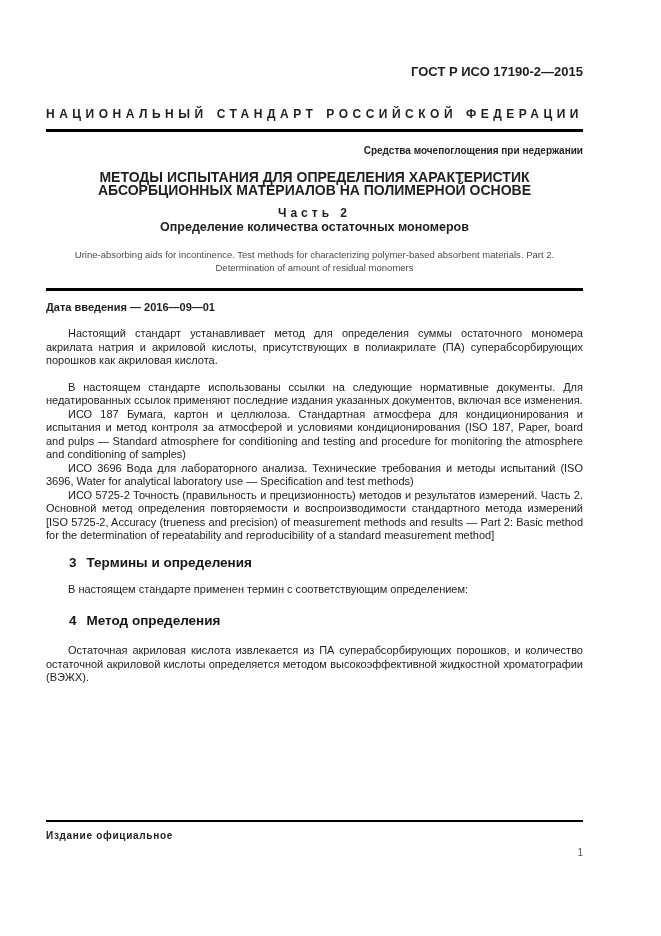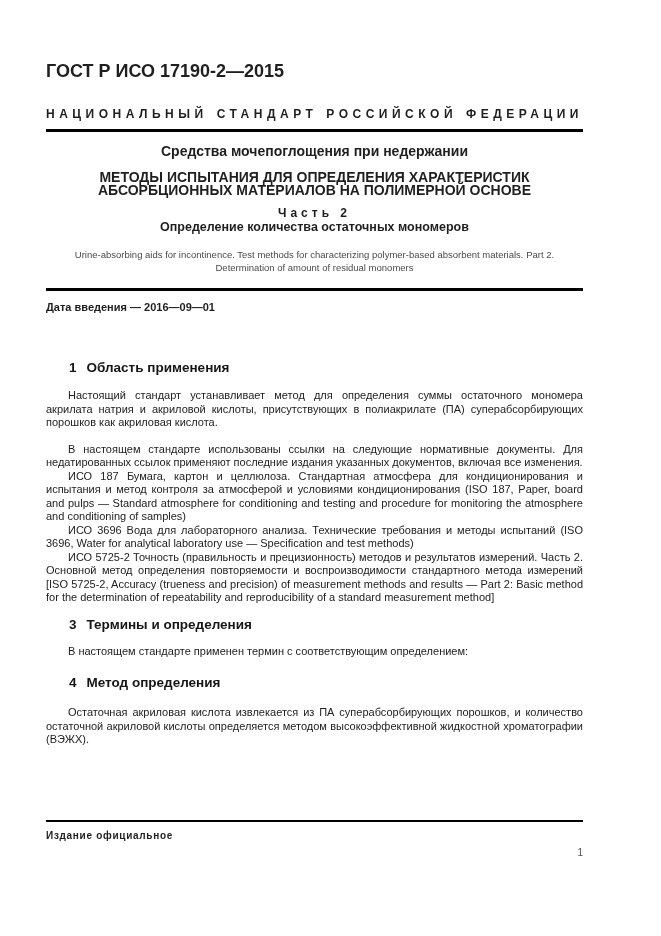--- a/index.html
+++ b/index.html
@@ -3,32 +3,32 @@
 <meta charset="utf-8">
 <style>
   html,body { margin:0; padding:0; background:#ffffff; }
   .page {
     position:relative; width:661px; height:936px; background:#ffffff;
     overflow:hidden; color:#1f1f1f;
     font-family:"Liberation Sans","DejaVu Sans",sans-serif;
   }
   .content { position:absolute; left:46px; top:0; width:537px; }
 
-  .doc-code { padding-top:64px; font-weight:bold; font-size:18px; line-height:15px; }
+  .doc-code { padding-top:64px; text-align:right; font-weight:bold; font-size:13px; line-height:15px; }
 
   .banner {
     margin-top:28px; font-weight:bold; font-size:12px; line-height:15px;
     letter-spacing:4.5px; text-align:justify; text-align-last:justify; -moz-text-align-last:justify;
   }
 
   .rule { height:0; border:0; border-top:3px solid #000000; }
   .rule-header { margin-top:7px; }
   .rule-mid { margin-top:14px; }
 
-  .subject { margin-top:12px; text-align:center; font-weight:bold; font-size:14px; line-height:14px; }
+  .subject { margin-top:12px; text-align:right; font-weight:bold; font-size:10px; line-height:14px; }
   .main-title { margin-top:13px; text-align:center; font-weight:bold; font-size:14px; line-height:13px; }
   .part { margin-top:9px; text-align:center; font-weight:bold; font-size:12px; line-height:14px; letter-spacing:4px; }
   .subtitle { text-align:center; font-weight:bold; font-size:12.5px; line-height:14px; }
   .title-en { margin-top:14px; text-align:center; font-size:9.5px; line-height:13px; color:#4a4a4a; }
 
   .date { margin-top:9px; text-align:left; font-weight:bold; font-size:11px; line-height:14px; }
 
   section h2 { margin:0; padding-left:23px; font-weight:bold; font-size:13.5px; line-height:17px; color:#161616; }
   .s1 h2 { margin-top:45px; }
   .s2 h2 { margin-top:15px; }
@@ -62,21 +62,20 @@
     <div class="main-title">МЕТОДЫ ИСПЫТАНИЯ ДЛЯ ОПРЕДЕЛЕНИЯ ХАРАКТЕРИСТИК АБСОРБЦИОННЫХ МАТЕРИАЛОВ НА ПОЛИМЕРНОЙ ОСНОВЕ</div>
     <div class="part">Часть 2</div>
     <div class="subtitle">Определение количества остаточных мономеров</div>
     <div class="title-en">Urine-absorbing aids for incontinence. Test methods for characterizing polymer-based absorbent materials. Part 2. Determination of amount of residual monomers</div>
 
     <div class="rule rule-mid"></div>
 
     <div class="date">Дата введения — 2016—09—01</div>
 
     <section class="s1">
-      <h2><span class="h-num">1</span><span>Область применения</span></h2>
       <p class="para lead">Настоящий стандарт устанавливает метод для определения суммы остаточного мономера акрилата натрия и акриловой кислоты, присутствующих в полиакрилате (ПА) суперабсорбирующих порошков как акриловая кислота.</p>
     </section>
 
     <section class="s2">
       <p class="para lead">В настоящем стандарте использованы ссылки на следующие нормативные документы. Для недатированных ссылок применяют последние издания указанных документов, включая все изменения.</p>
       <p class="para">ИСО 187 Бумага, картон и целлюлоза. Стандартная атмосфера для кондиционирования и испытания и метод контроля за атмосферой и условиями кондиционирования (ISO 187, Paper, board and pulps — Standard atmosphere for conditioning and testing and procedure for monitoring the atmosphere and conditioning of samples)</p>
       <p class="para">ИСО 3696 Вода для лабораторного анализа. Технические требования и методы испытаний (ISO 3696, Water for analytical laboratory use — Specification and test methods)</p>
       <p class="para">ИСО 5725-2 Точность (правильность и прецизионность) методов и результатов измерений. Часть 2. Основной метод определения повторяемости и воспроизводимости стандартного метода измерений [ISO 5725-2, Accuracy (trueness and precision) of measurement methods and results — Part 2: Basic method for the determination of repeatability and reproducibility of a standard measurement method]</p>
     </section>
 

